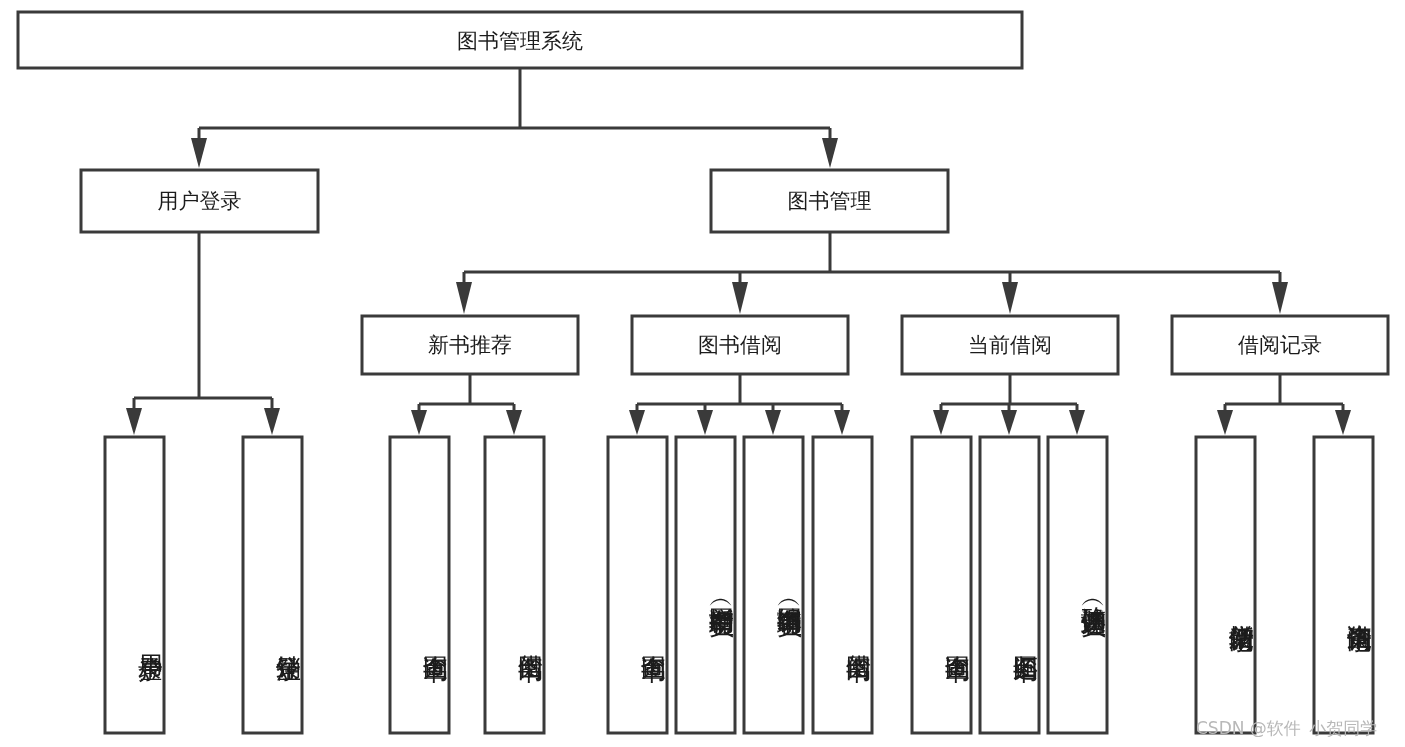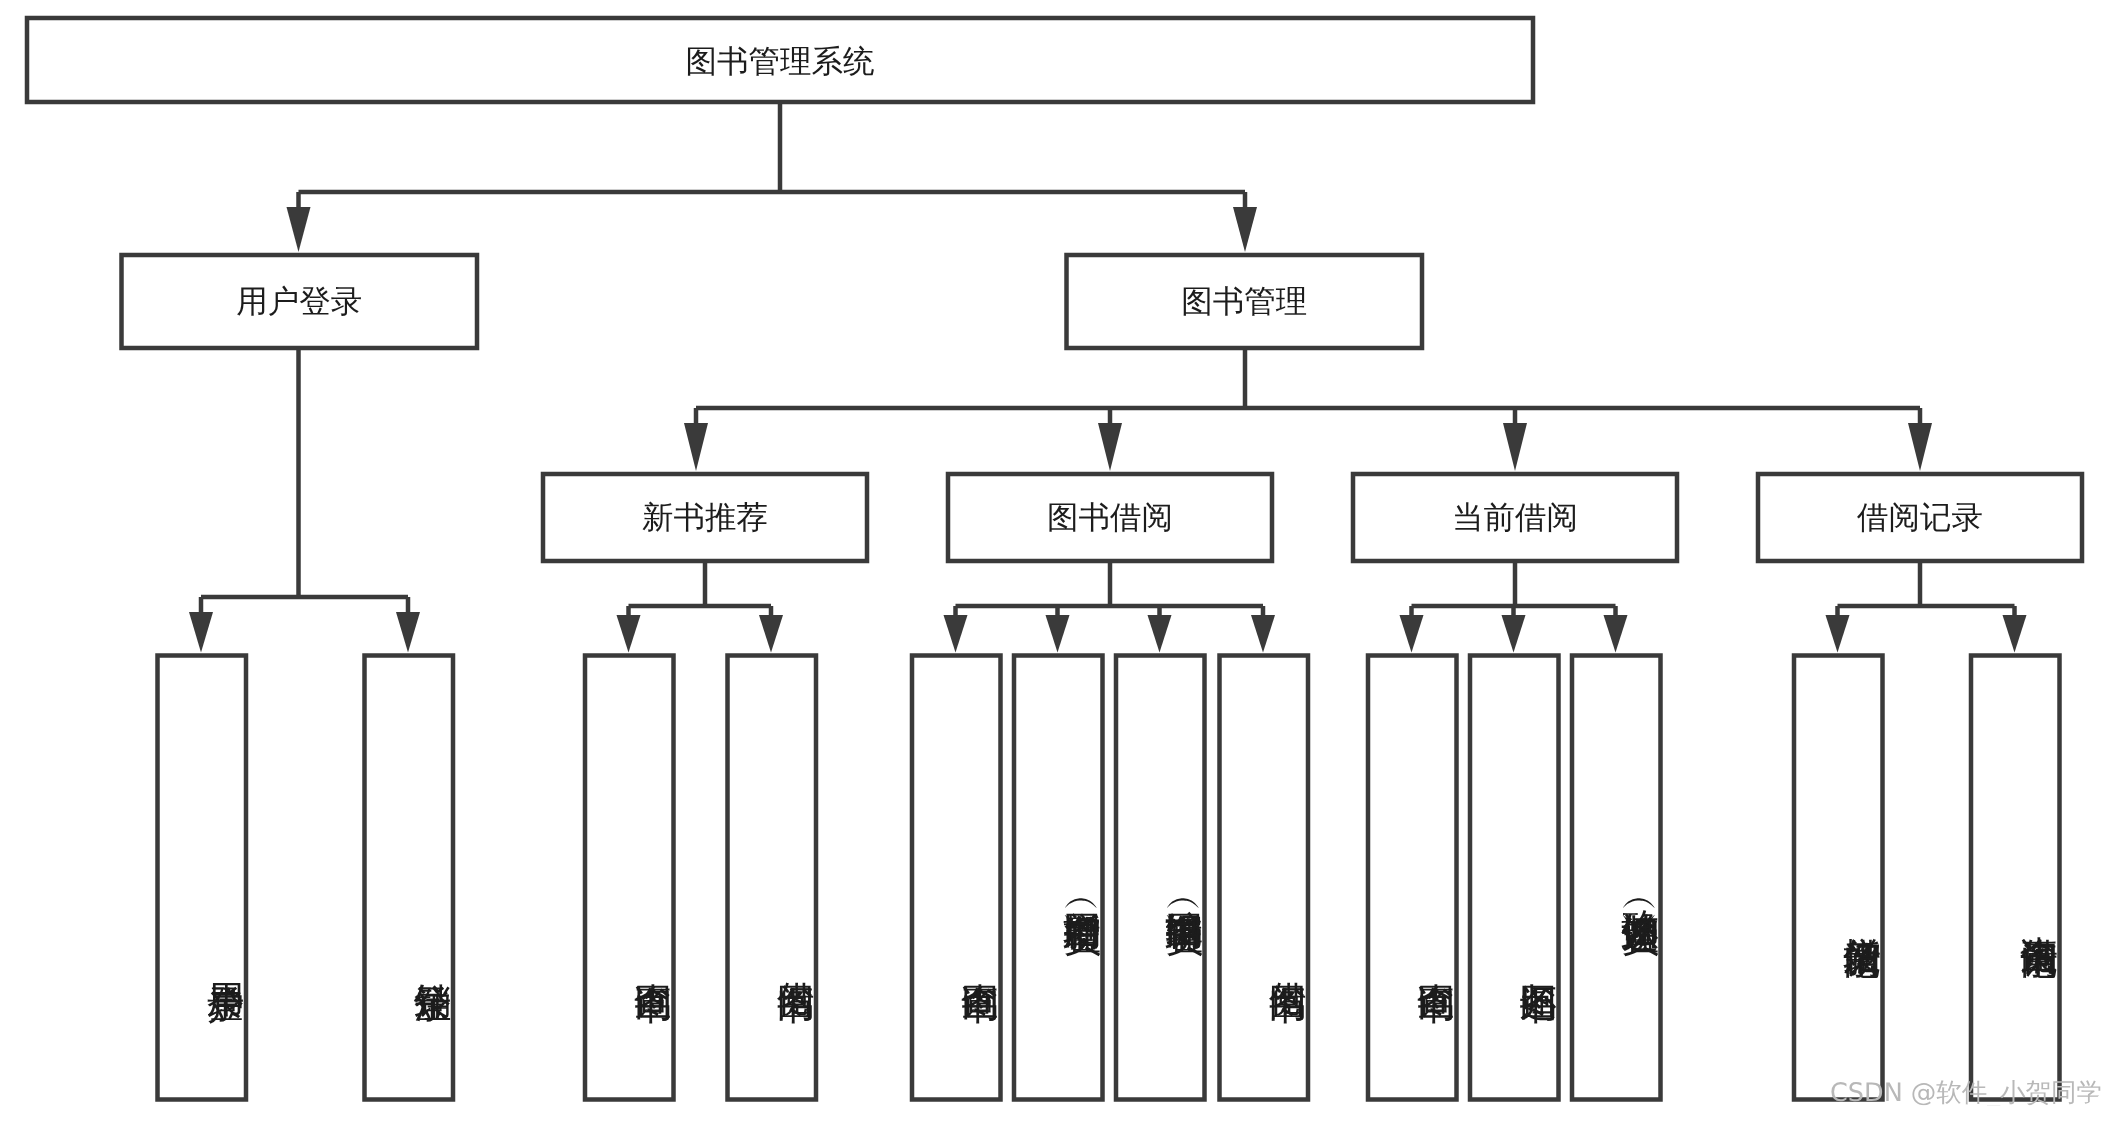--- a/index.html
+++ b/index.html
@@ -63,21 +63,20 @@
     white-space: nowrap;
     user-select: none;
   }
   .watermark {
     position: absolute;
     font-family: "DejaVu Sans", "Liberation Sans", sans-serif;
     font-size: 17px;
     color: #b8b8b8;
     white-space: nowrap;
     user-select: none;
-    margin-left: 24px;
   }
 </style>
 </head>
 <body>
 
 <div id="diagram-root">
 
   <svg class="tree-canvas" viewBox="0 0 1405 747">
     <defs></defs>
 

